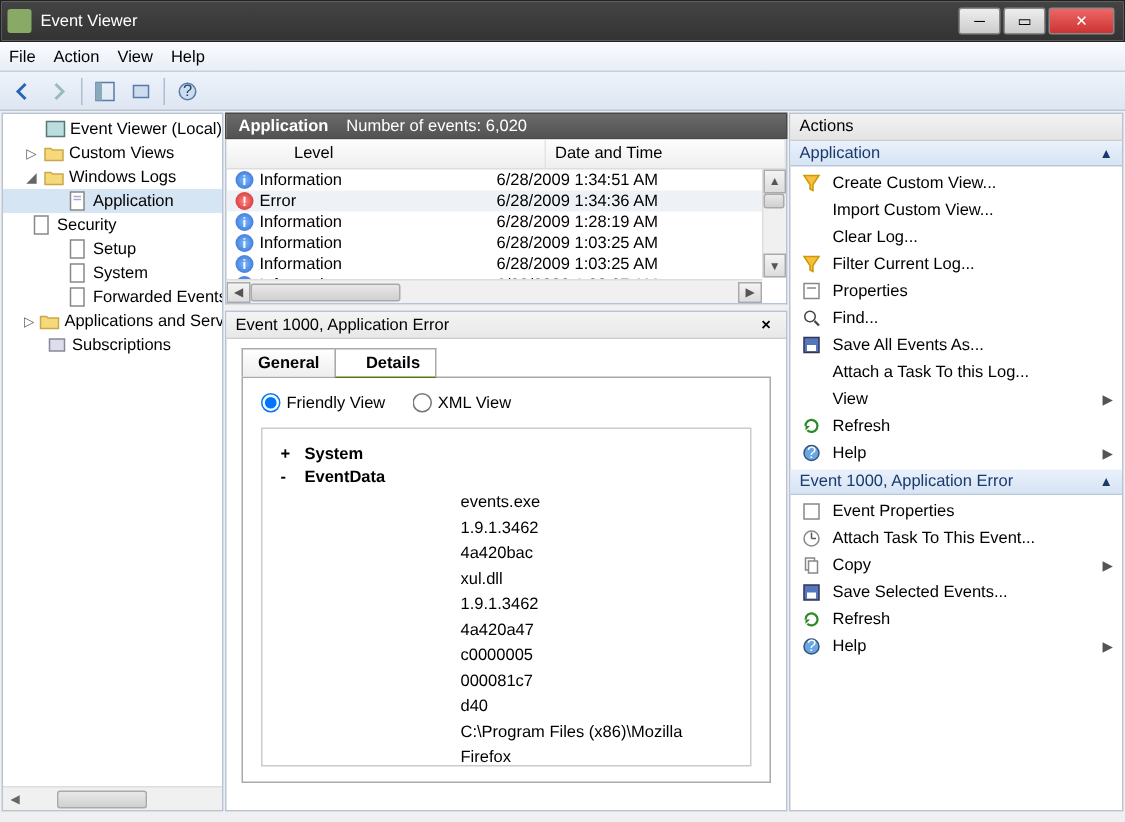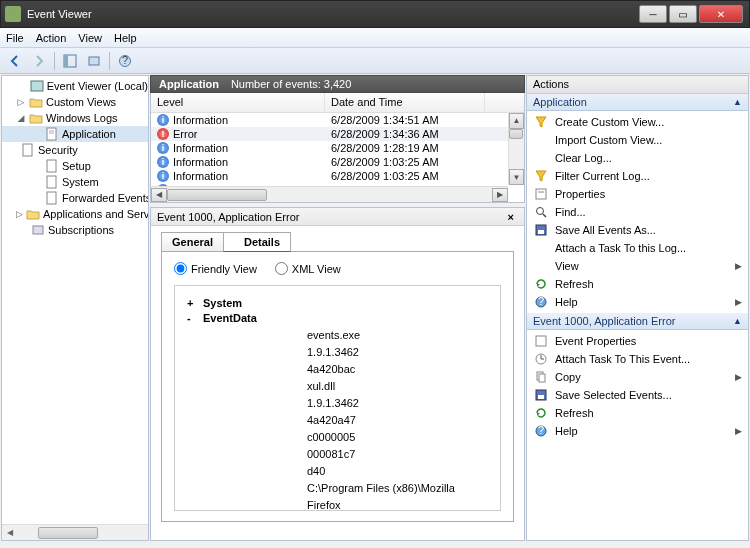--- a/index.html
+++ b/index.html
@@ -31,21 +31,21 @@
 .nav-hscroll { position: absolute; bottom: 0; left: 0; right: 0; height: 16px; background: #f0f0f0; border-top: 1px solid #ddd; display: flex; align-items: center; }
 .nav-hscroll .thumb { width: 60px; height: 12px; background: linear-gradient(#e8e8e8,#d0d0d0); border: 1px solid #aaa; border-radius: 2px; margin-left: 20px; }
 
 .center { flex: 1; display: flex; flex-direction: column; margin: 1px 0; }
 
 .listheader { height: 20px; background: linear-gradient(#6a6a6a,#525252); color: #fff; display: flex; align-items: center; padding: 0 8px; border: 1px solid #484848; }
 .listheader .breadcrumb { font-weight: normal; }
 .listheader .count { margin-left: 12px; }
 
 .listpane { height: 124px; background: #fff; border: 1px solid #b8c4d4; border-top: none; position: relative; overflow: hidden; }
-.listhead { display: flex; height: 20px; background: linear-gradient(#fdfdfd,#efeff0); border-bottom: 1px solid #ddd; }
+.listhead { display: flex; height: 20px; background: linear-gradient(#fdfdfd,#efeff0); border-bottom: 1px solid #ddd; justify-content: flex-end; }
 .listhead .col { padding: 3px 6px; border-right: 1px solid #e4e4e4; }
 .col-level { width: 174px; }
 .col-date { width: 160px; }
 .listbody { overflow: hidden; }
 .row { display: flex; height: 14px; align-items: center; }
 .row.selected { background: #eef2f7; }
 .row .cell { padding: 0 6px; display: flex; align-items: center; gap: 4px; }
 .row .cell.level { width: 174px; }
 .row .cell.date { width: 160px; }
 .evico { width: 12px; height: 12px; border-radius: 50%; display: flex; align-items: center; justify-content: center; font-size: 9px; color: #fff; font-weight: bold; }
@@ -233,21 +233,21 @@
     </div>
     <div class="nav-hscroll">
         <span style="width:16px;text-align:center;color:#666;font-size:8px">◀</span>
         <div class="thumb"></div>
       </div>
   </div>
 
   <div class="center">
     <div class="listheader">
       <span class="breadcrumb" style="font-weight:bold">Application</span>
-      <span class="count">Number of events: 3,420</span>
+      <span class="count">Number of events: 6,020</span>
     </div>
     <div class="listpane">
       <div class="listhead">
         <div class="col col-level">Level</div>
         <div class="col col-date">Date and Time</div>
       </div>
       <div class="listbody" id="listbody">
           <div class="row">
             <div class="cell level">
               <span class="evico info">i</span>

